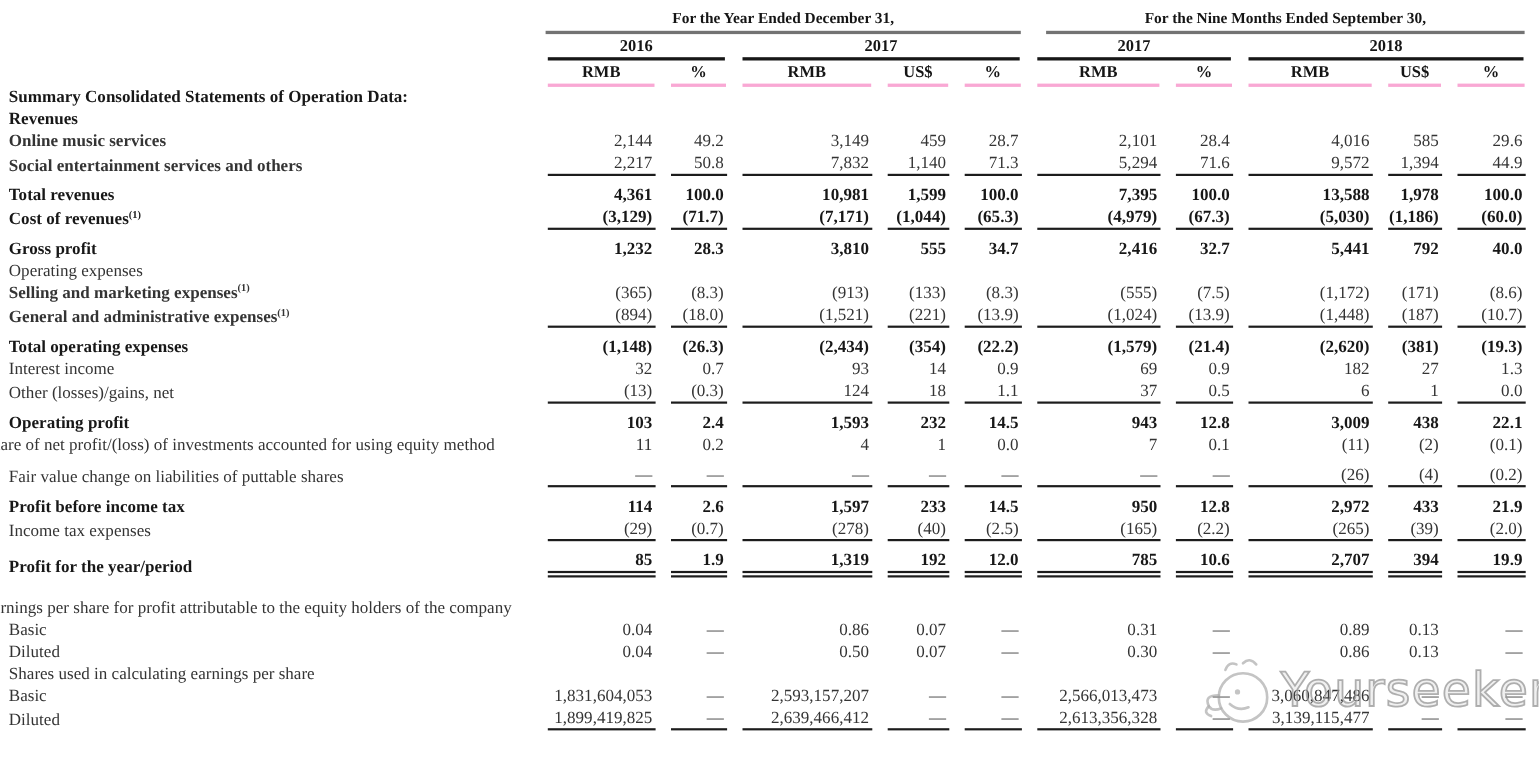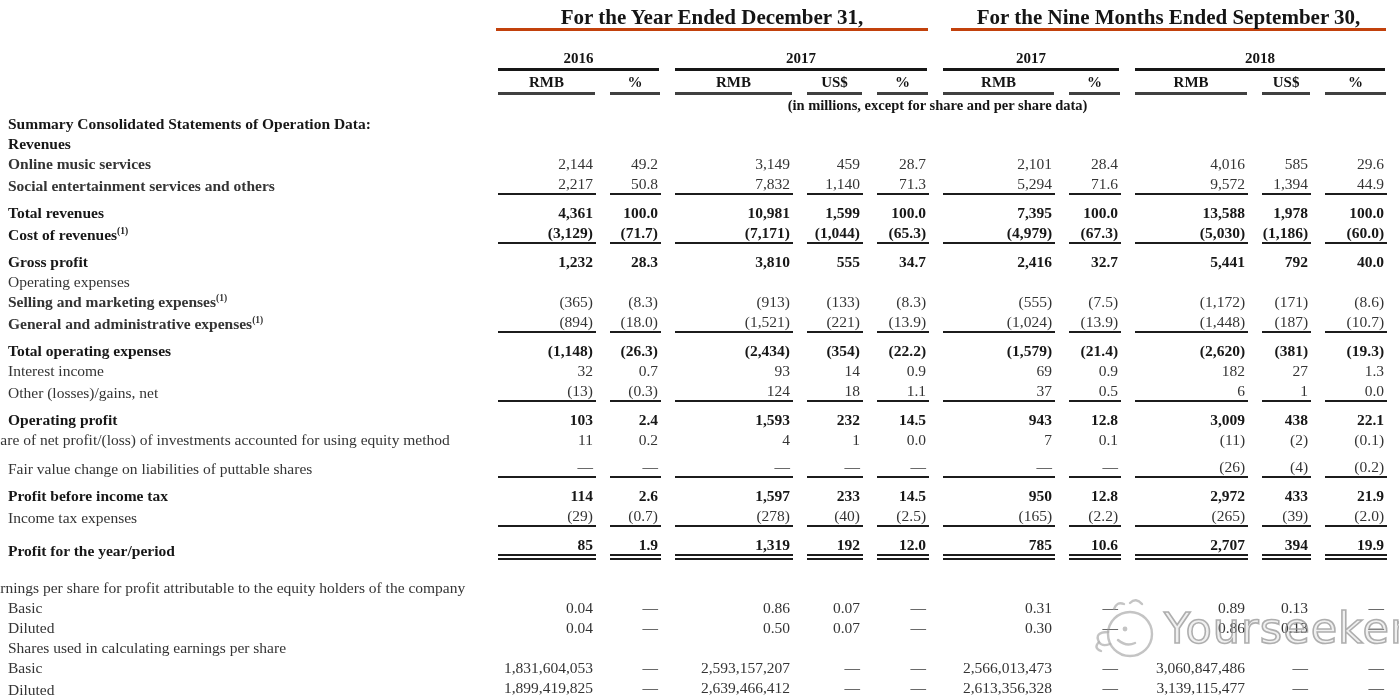--- a/index.html
+++ b/index.html
@@ -27,33 +27,33 @@
   col.c-pct17n{ width:66px;  }
   col.c-rmb18 { width:127px; }
   col.c-usd18 { width:63px;  }
   col.c-pct18 { width:76px;  }
 
   th { font-weight:normal; padding:0; vertical-align:bottom; }
   td { padding:1px 0; vertical-align:bottom; font-size:15.5px; line-height:18px; }
 
   
   .grp {
-    font-weight:bold; font-size:21px; line-height:19px; text-align:center;
-    border-bottom:3px solid #c2410c; padding-bottom:1px;
+    font-weight:bold; font-size:14px; line-height:19px; text-align:center;
+    border-bottom:3px solid #737373; padding-bottom:1px;
     margin:0 3px 0 10px; color:#151515;
   }
   .grp2 { margin-left:20px;font-family:Liberation Serif, serif; }
   .yr {
     font-weight:bold; font-size:15px; line-height:18px; text-align:center;
     border-bottom:3px solid #171717; padding:2px 0 1px 0;
-    margin:16px 4px 0 12px; color:#151515;
+    margin:0 4px 0 12px; color:#151515;
   }
   .sub {
     font-weight:bold; font-size:15px; line-height:18px; text-align:center;
-    border-bottom:3px solid #404040; padding:2px 0 1px 0;
+    border-bottom:3px solid #f9a8d4; padding:2px 0 1px 0;
     margin:0 3px 0 12px; color:#151515;
   }
   .note {
     font-weight:bold; font-size:14.5px; line-height:17px; text-align:center;
     padding-top:2px; color:#151515;
   }
 
   
   td.lbl { padding-left:8px; }
   .ind1 { padding-left:46px;font-weight:bold; }
@@ -150,26 +150,20 @@
       <th>
           <div class="sub">RMB</div>
         </th>
       <th>
           <div class="sub">US$</div>
         </th>
       <th>
           <div class="sub">%</div>
         </th>
     </tr>
-    <tr>
-      <th></th>
-      <th colspan="10">
-        <div class="note">(in millions, except for share and per share data)</div>
-      </th>
-    </tr>
   </thead>
   <tbody>
       <tr class="bold">
         <td class="lbl"><span>Summary Consolidated Statements of Operation Data:</span></td>
         <td class="num">
           <div class="v"></div>
         </td>
         <td class="num">
           <div class="v"></div>
         </td>

